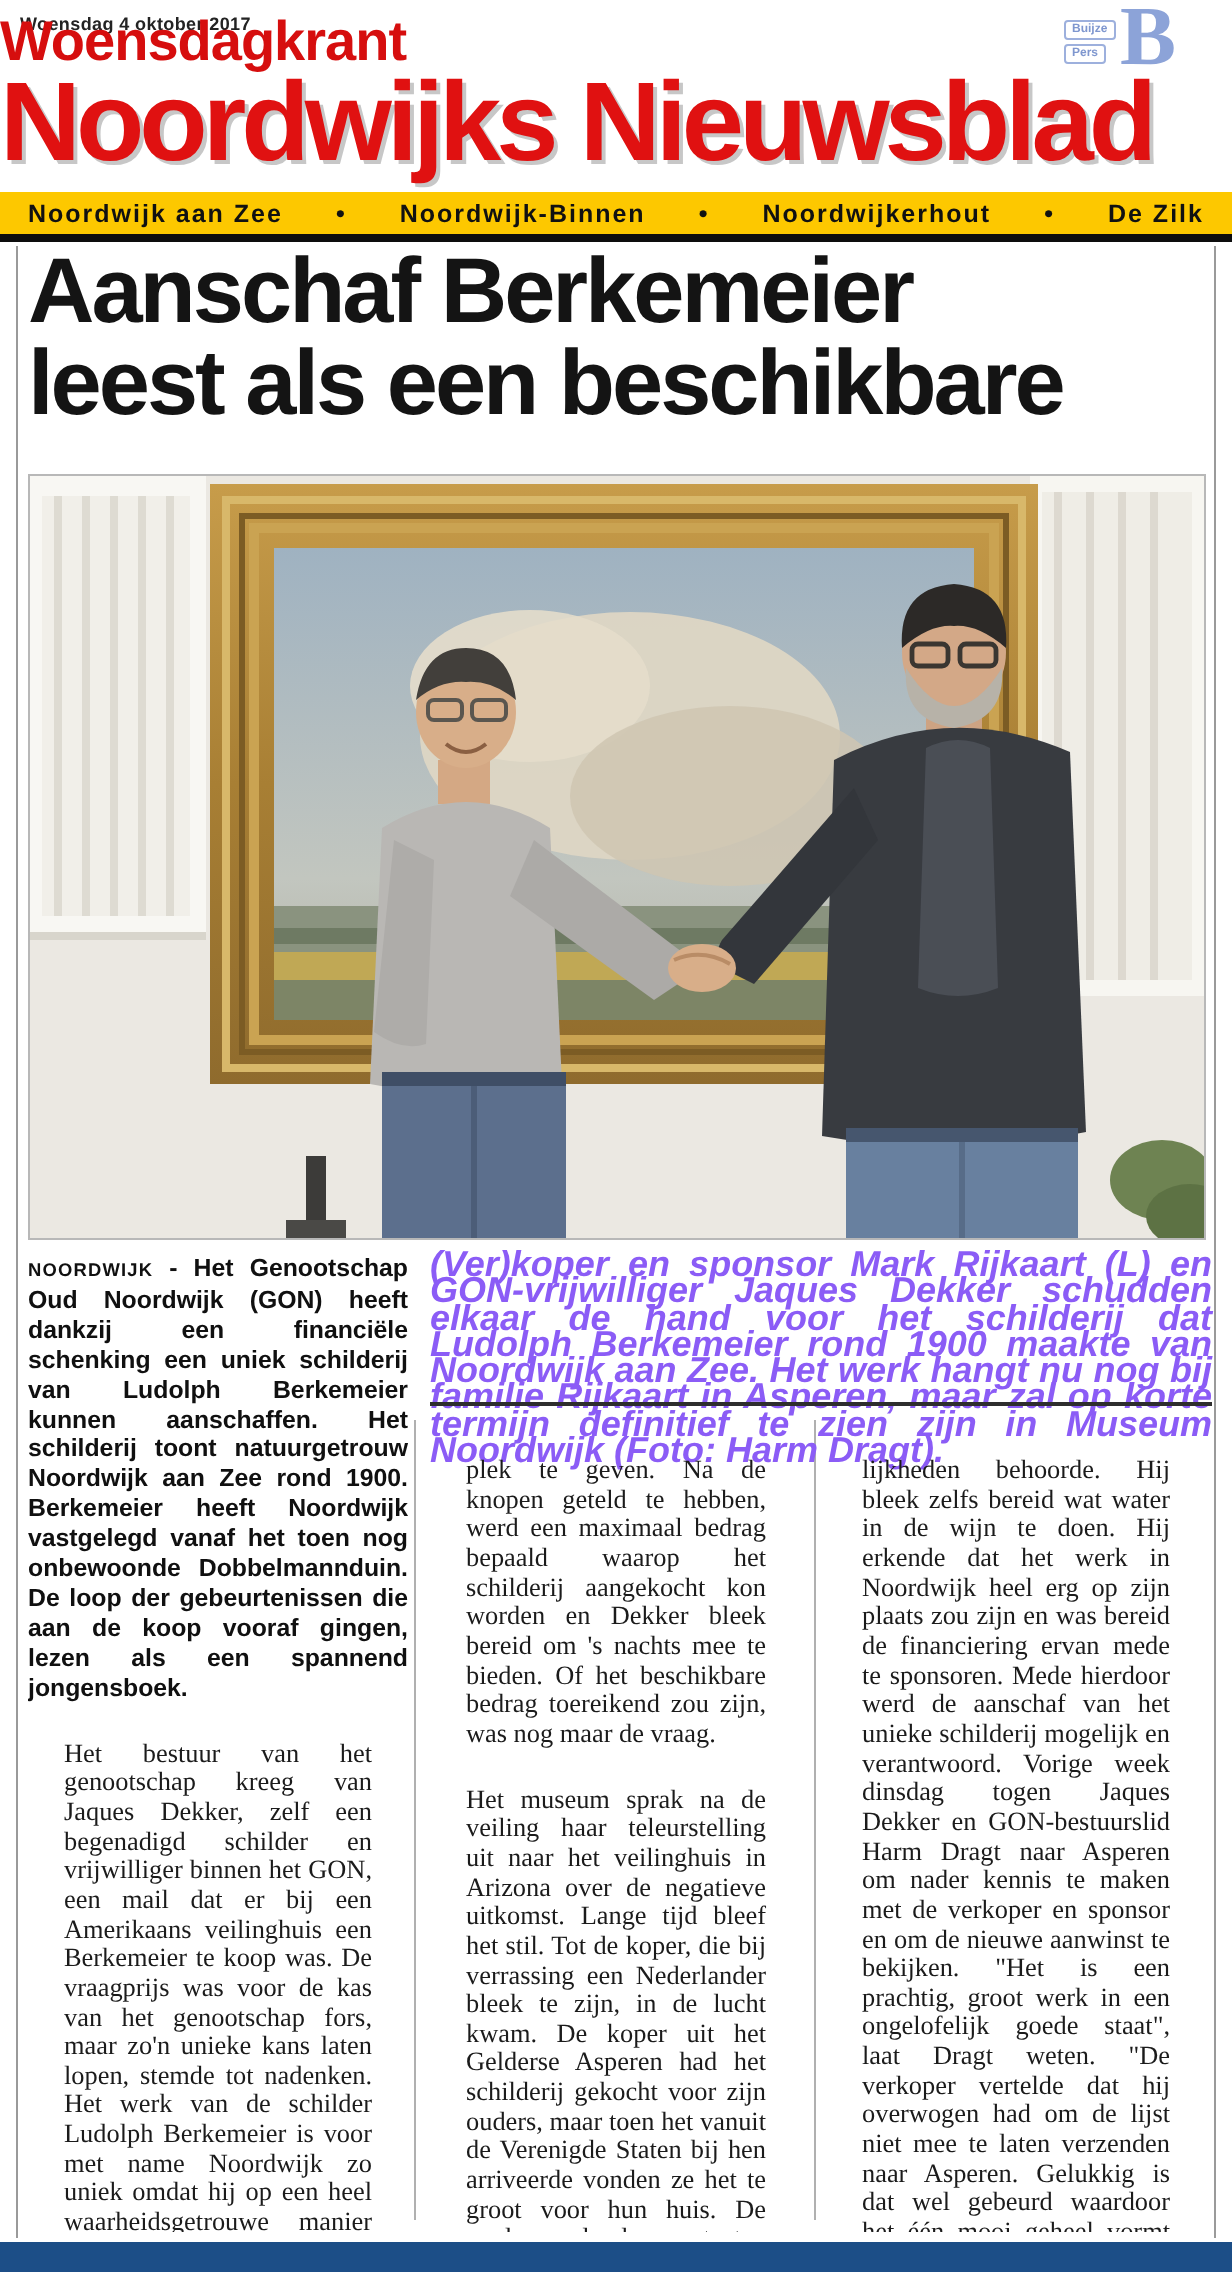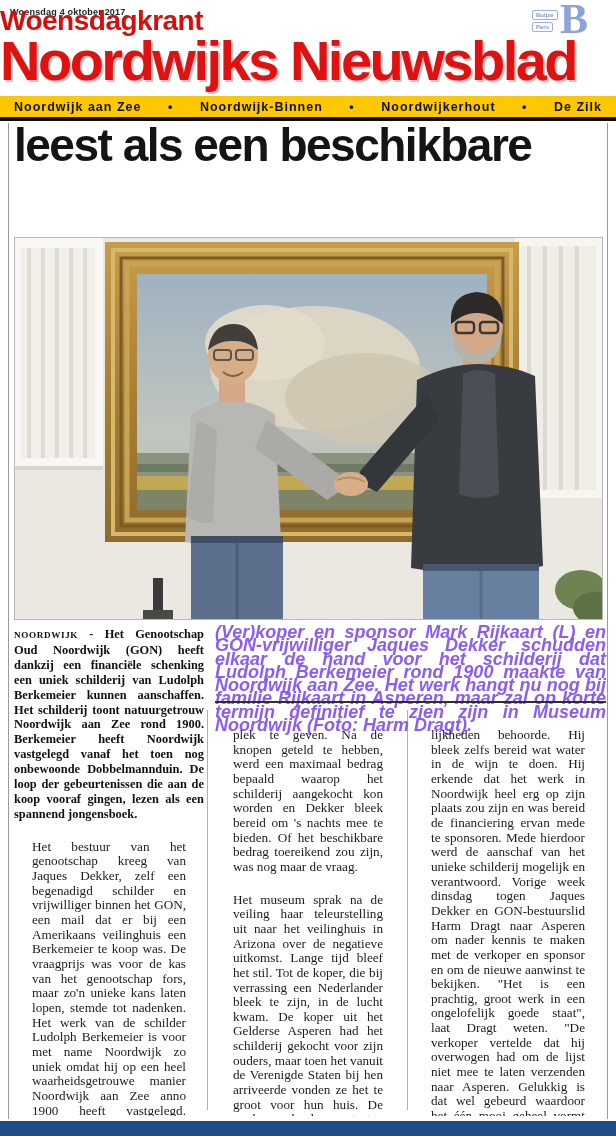--- a/index.html
+++ b/index.html
@@ -47,21 +47,21 @@
            color:#8b5cf6;text-align:justify;}
   .caption-rule{position:absolute;left:215px;top:701px;width:391px;height:2px;background:#2e2e2e;}
 
   
   .col{position:absolute;text-align:justify;overflow:hidden;}
   .col-left{left:14px;top:627px;width:190px;height:489px;}
   .col-mid{left:215px;top:710px;width:186px;height:406px;}
   .col-right{left:413px;top:710px;width:190px;height:406px;}
 
   .lead{margin:0 0 9px 0;font-size:12.4px;line-height:14.9px;font-weight:bold;color:#101010;
-        font-family:Liberation Serif, serif;}
+        font-family:Liberation Sans, sans-serif;}
   .lead-loc{font-size:9.2px;letter-spacing:.6px;}
   .body-p{margin:18px;font-size:13.2px;line-height:14.65px;color:#1b1b1b;
           font-family:"Liberation Serif",serif;}
   .body-p + .body-p{margin-top:0;}
   .col-mid .body-p, .col-right .body-p, .col-left .body-p{text-align:justify;}
 
   
   .footerbar{position:absolute;left:0;top:1121px;width:100%;height:15px;background:#1c4e87;}
 </style>
 </head>
@@ -90,20 +90,21 @@
     <span>De Zilk</span>
   </div>
   <div class="black-rule"></div>
 
   <div class="vline outer-l"></div>
   <div class="vline outer-r"></div>
   <div class="vline sep1"></div>
   <div class="vline sep2"></div>
 
   <div class="headline">
+    <div>Aanschaf Berkemeier</div>
     <div>leest als een beschikbare</div>
   </div>
 
   <div class="photo">
     <svg width="587" height="381" viewBox="0 0 587 381" xmlns="http://www.w3.org/2000/svg">
       <defs>
         <linearGradient id="sky" x1="0" y1="0" x2="0" y2="1">
           <stop offset="0" stop-color="#9fb2c1"></stop>
             <stop offset="0.7" stop-color="#c2c6bf"></stop>
             <stop offset="1" stop-color="#b3b4a6"></stop>

